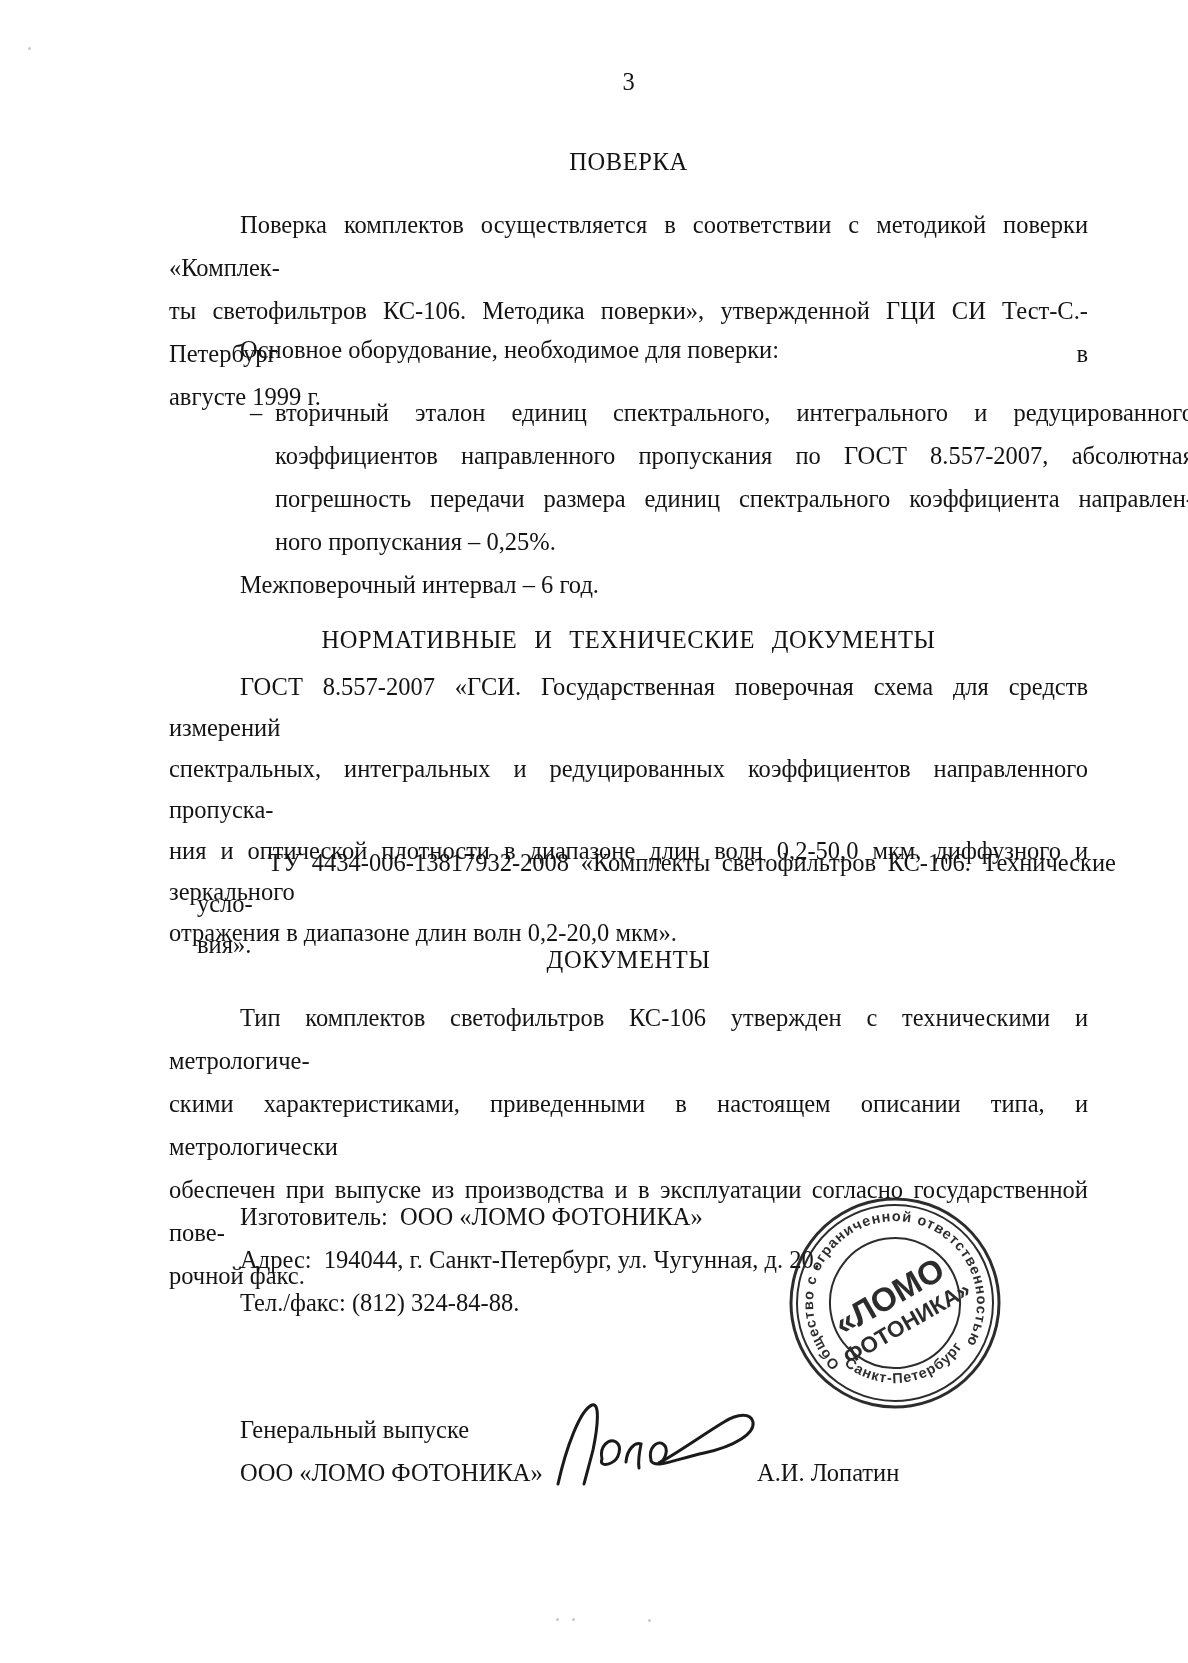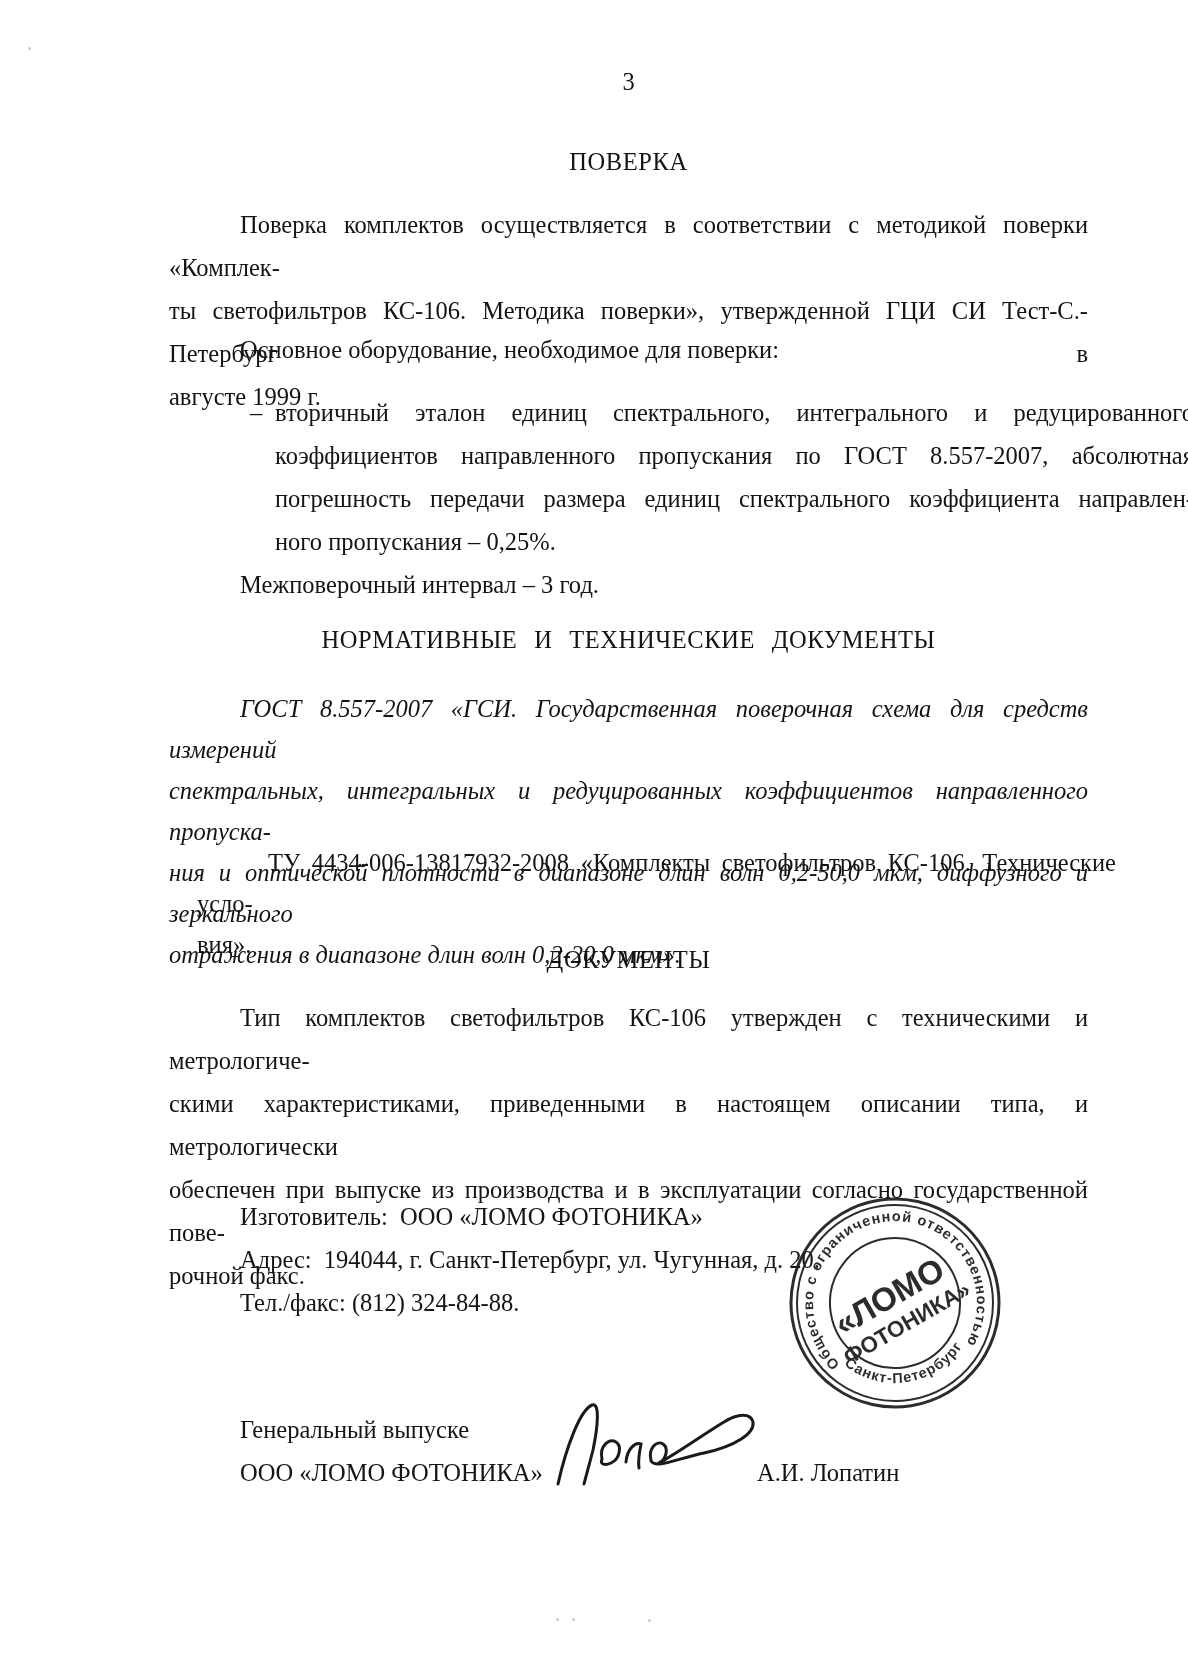--- a/index.html
+++ b/index.html
@@ -62,25 +62,25 @@
   <div class="col bullet" style="top:391px;">
     <span class="dash">–</span>
     <div>
         <div class="tline">вторичный эталон единиц спектрального, интегрального и редуцированного</div>
         <div class="tline">коэффициентов направленного пропускания по ГОСТ 8.557-2007, абсолютная</div>
         <div class="tline">погрешность передачи размера единиц спектрального коэффициента направлен-</div>
         <div class="tline lastline">ного пропускания – 0,25%.</div>
       </div>
   </div>
 
-  <div class="col single ind" style="top:563px;">Межповерочный интервал – 3 год.</div>
+  <div class="col single ind" style="top:563px;">Межповерочный интервал – 6 год.</div>
 
   <div class="col heading h2sp" style="top:618px;">НОРМАТИВНЫЕ И ТЕХНИЧЕСКИЕ ДОКУМЕНТЫ</div>
 
-  <div class="col tight" style="top:688px;font-style:italic;">
+  <div class="col tight" style="top:666px;">
       <div class="tline indent">ГОСТ 8.557-2007 «ГСИ. Государственная поверочная схема для средств измерений</div>
       <div class="tline">спектральных, интегральных и редуцированных коэффициентов направленного пропуска-</div>
       <div class="tline">ния и оптической плотности в диапазоне длин волн 0,2-50,0 мкм, диффузного и зеркального</div>
       <div class="tline lastline">отражения в диапазоне длин волн 0,2-20,0 мкм».</div>
     </div>
 
   <div class="col tight" style="top:842px;margin-left:28px;">
       <div class="tline indent">ТУ 4434-006-13817932-2008 «Комплекты светофильтров КС-106. Технические усло-</div>
       <div class="tline lastline">вия».</div>
     </div>

